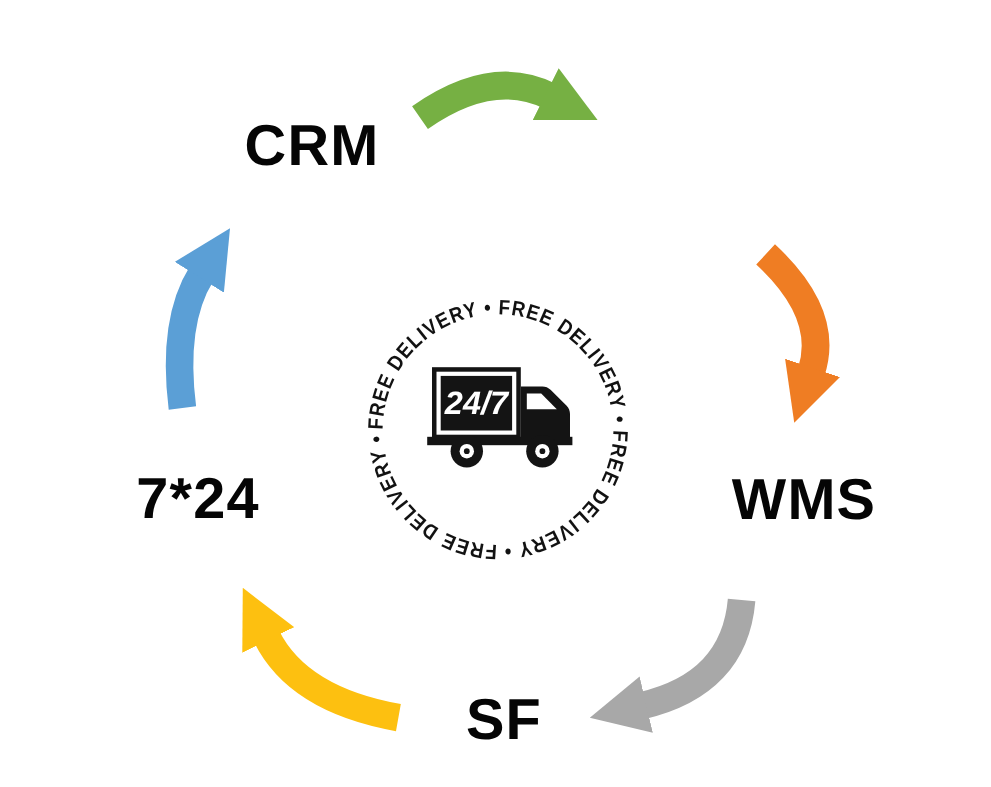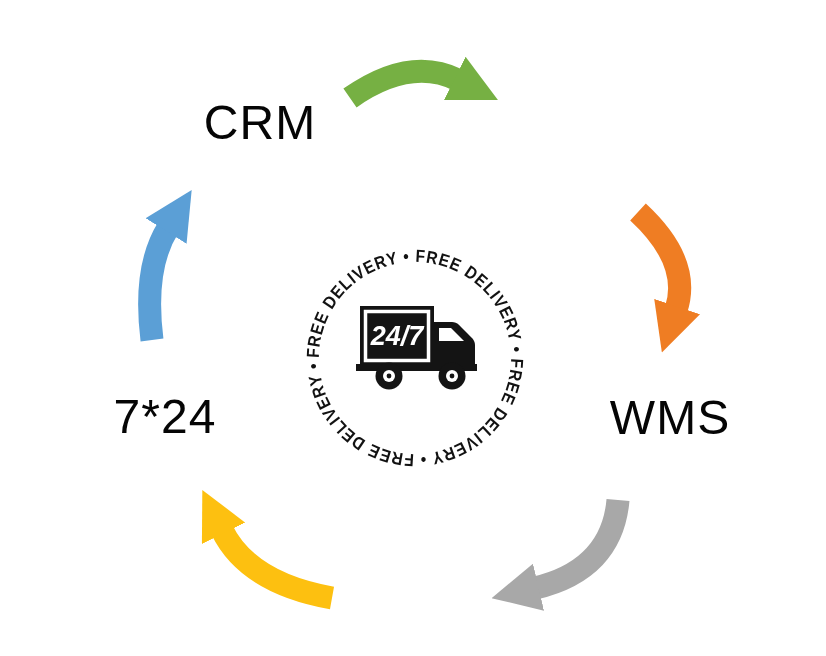--- a/index.html
+++ b/index.html
@@ -3,21 +3,21 @@
 <meta charset="utf-8">
 <style>
   html,body{margin:0;padding:0;background:#ffffff;}
   .stage{
     position:relative;width:826px;height:656px;background:#ffffff;
     font-family:"Liberation Sans",sans-serif;overflow:hidden;
   }
   .stage svg{position:absolute;left:0;top:0;}
   .node{
     position:absolute;transform:translate(-50%,-50%);
-    font-weight:400;font-size:48px;letter-spacing:1px;color:#050505;
+    font-weight:700;font-size:48px;letter-spacing:1px;color:#050505;
     white-space:nowrap;user-select:none;
   }
   .node-crm{left:260px;top:122px;}
   .node-erp{left:570px;top:122px;}
   .node-wms{left:670px;top:417px;text-align:center;}
   .node-724{left:165px;top:416px;}
   .node-sf{left:420px;top:600px;}
   .ring-text{
     font-family:"Liberation Sans",sans-serif;font-weight:bold;
     font-size:17.5px;letter-spacing:1px;fill:#121212;
@@ -80,15 +80,16 @@
         <circle cx="452" cy="376" r="6" fill="#ffffff"></circle>
         <circle cx="452" cy="376" r="2.4"></circle>
 
         <text x="397" y="345" text-anchor="middle" class="truck-label">24/7</text>
       </g>
     </g>
   </svg>
 
   <div class="node node-crm">CRM</div>
   <div class="node node-wms">WMS</div>
+  <div class="node node-sf">SF</div>
   <div class="node node-724">7*24</div>
 
 </div>
 
 </body></html>

